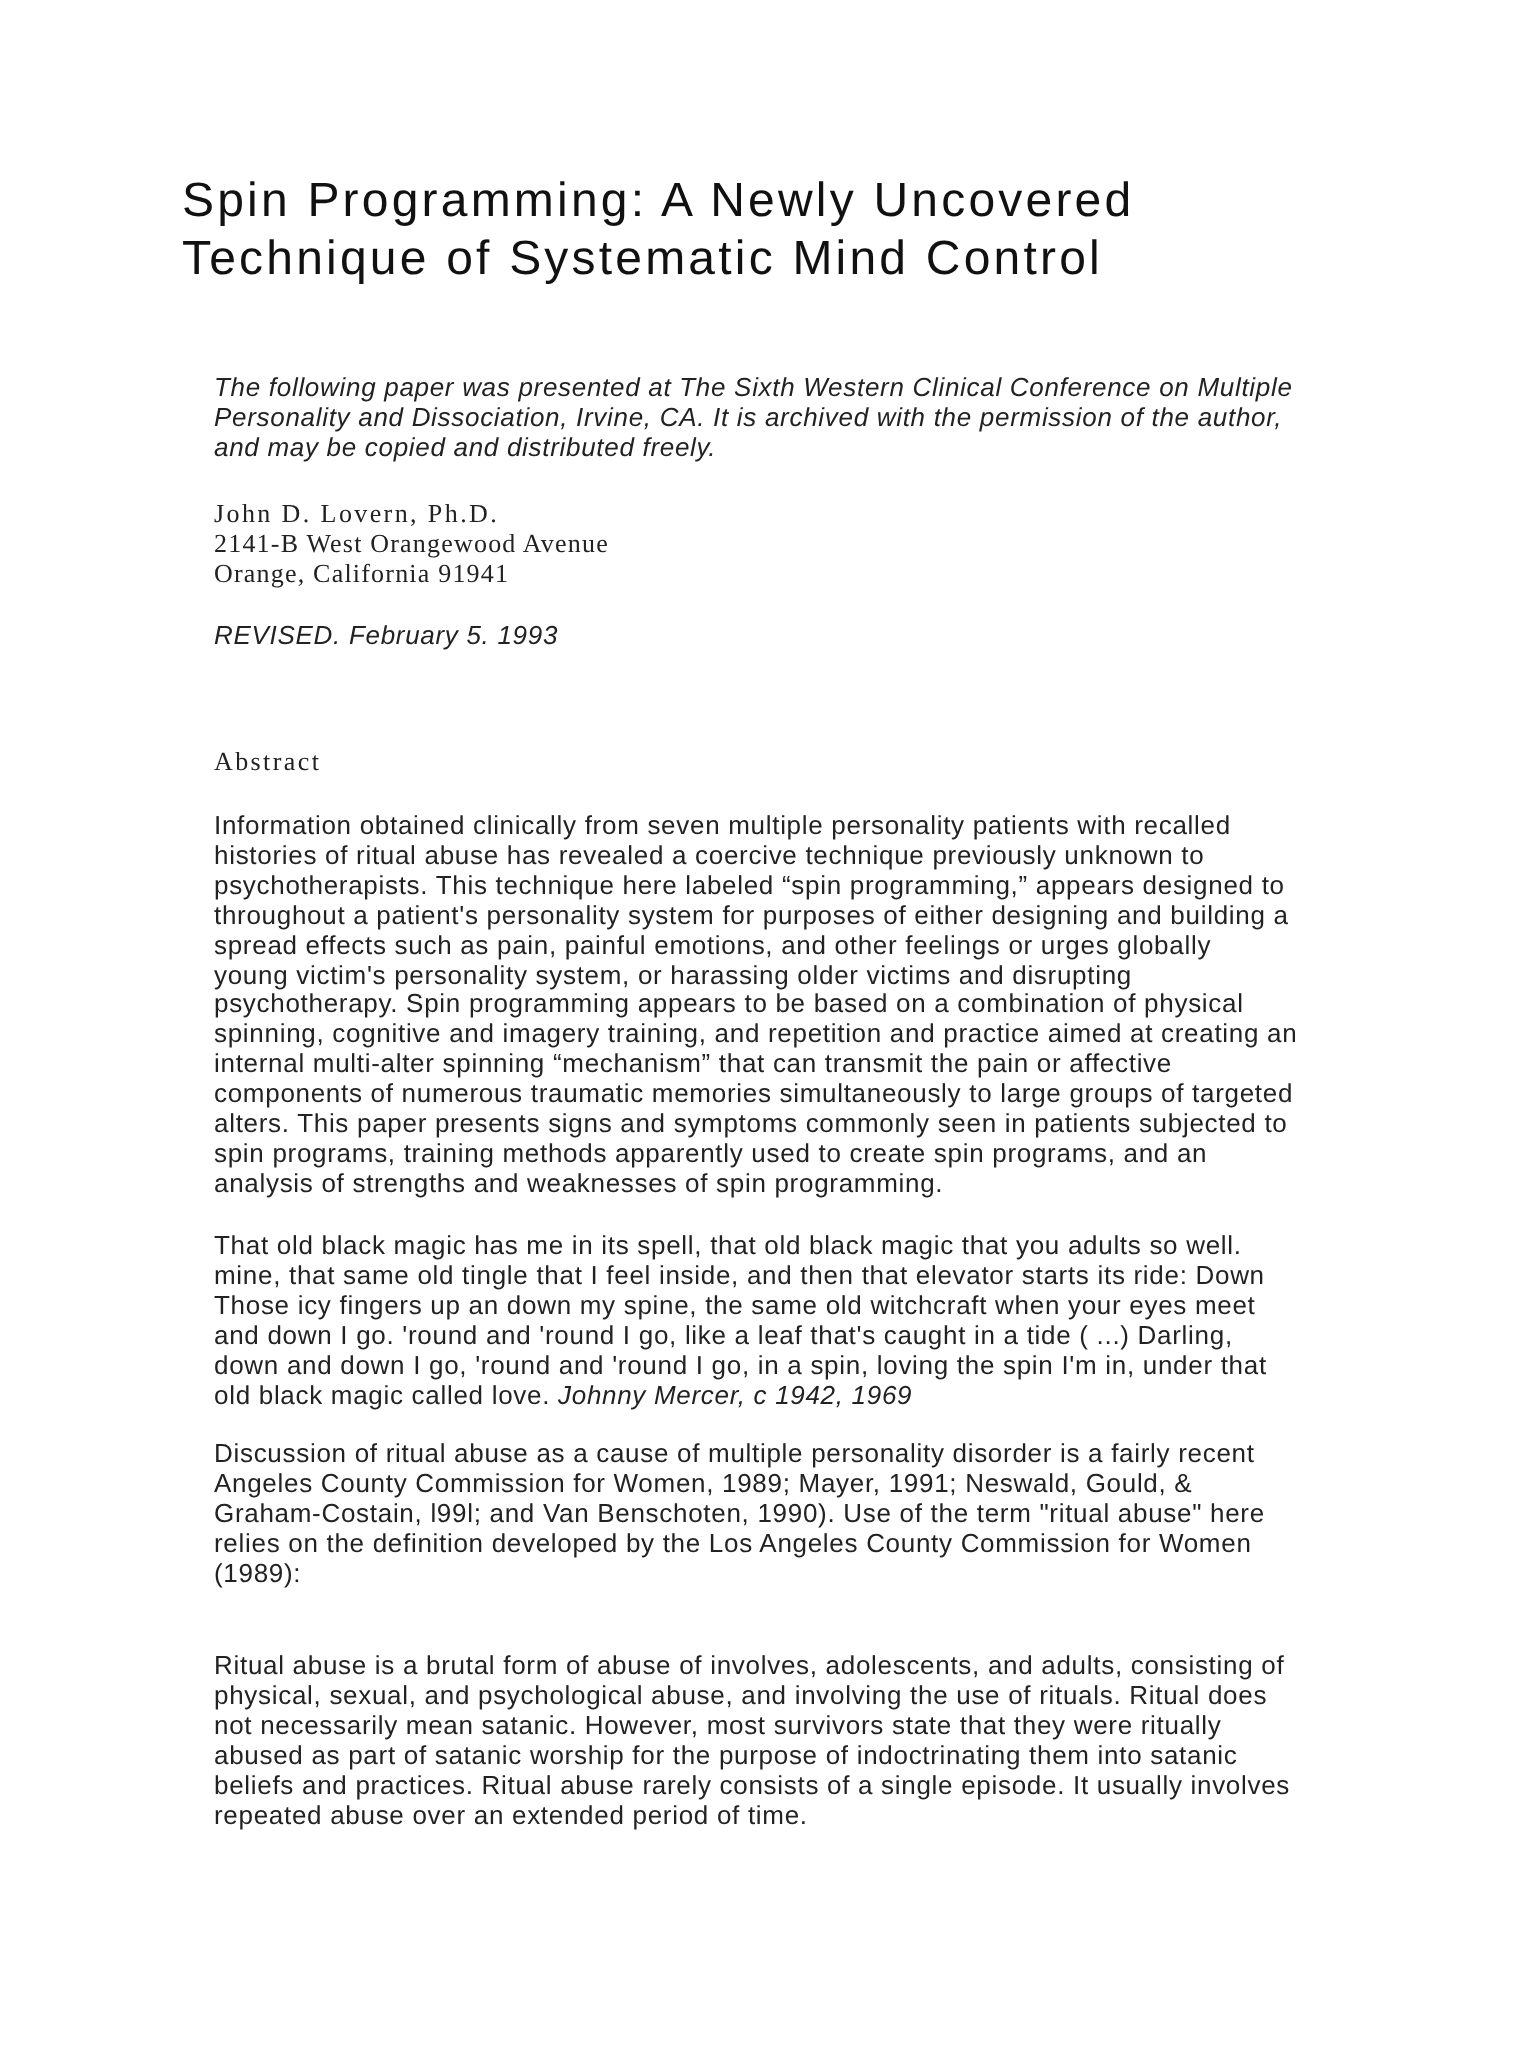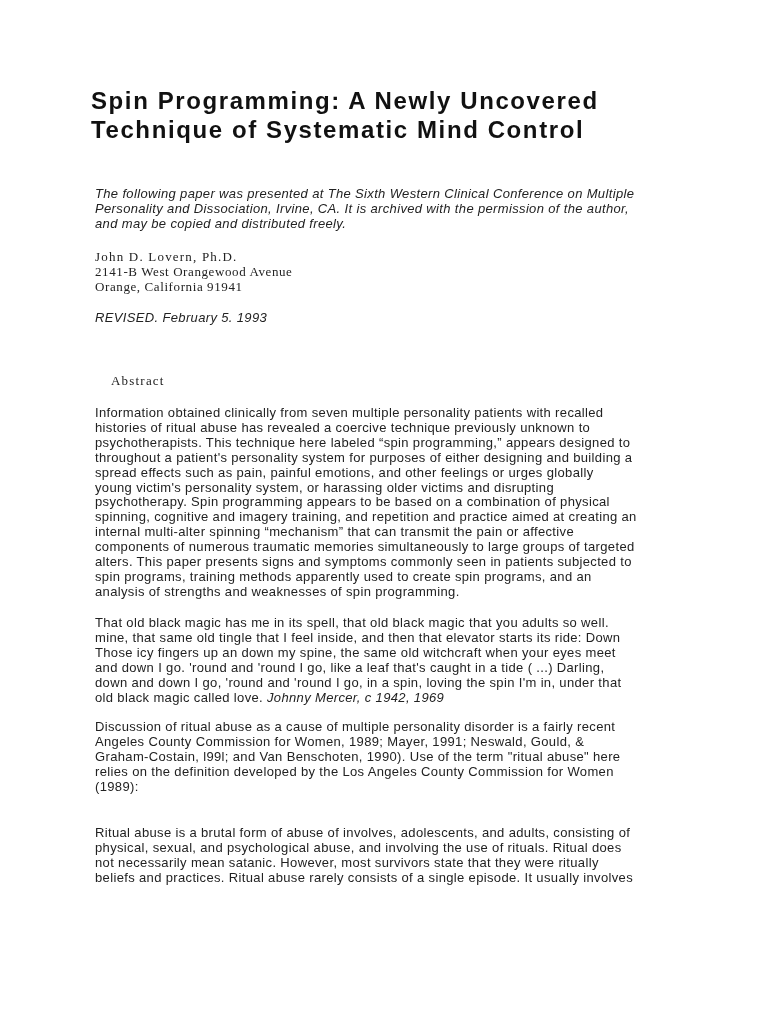--- a/index.html
+++ b/index.html
@@ -2,51 +2,51 @@
 <html><head>
 <meta charset="utf-8">
 <style>
   html, body { margin: 0; padding: 0; background: #ffffff; }
   body { width: 768px; height: 1024px; position: relative; overflow: hidden;
          font-family: "Liberation Sans", "DejaVu Sans", sans-serif; color: #1a1a1a; }
   .page { position: absolute; left: 91px; top: 0; width: 620px; }
   .title { position: absolute; top: 86px; left: 0; font-size: 24px; line-height: 29px;
            letter-spacing: 1.6px; color: #111; white-space: nowrap; }
   .title .ln { display: block; }
-  .block { position: absolute; left: 4px; font-size: 13px; line-height: 14.9px;
+  .block { position: absolute; left: 16px; font-size: 13px; line-height: 14.9px;
            letter-spacing: 0.35px; white-space: nowrap; color: #222; }
   .block .ln { display: block; }
   .it { font-style: italic; }
   .sp { letter-spacing: 1.2px; font-family: Liberation Serif, serif; }
 </style>
 </head>
 <body>
 
 <div class="page">
 
-  <h1 class="title" style="margin:0;font-weight:bold;">
+  <h1 class="title" style="margin:0;font-weight:normal;">
     <span class="ln">Spin Programming: A Newly Uncovered</span>
     <span class="ln">Technique of Systematic Mind Control</span>
   </h1>
 
   <div class="block it" style="top:187px;">
     <span class="ln">The following paper was presented at The Sixth Western Clinical Conference on Multiple</span>
     <span class="ln">Personality and Dissociation, Irvine, CA. It is archived with the permission of the author,</span>
     <span class="ln">and may be copied and distributed freely.</span>
   </div>
 
   <div class="block sp" style="top:250px;">
     <span class="ln">John D. Lovern, Ph.D.</span>
     <span class="ln" style="letter-spacing:0.6px;">2141-B West Orangewood Avenue</span>
     <span class="ln" style="letter-spacing:0.6px;">Orange, California 91941</span>
   </div>
 
   <div class="block it" style="top:311px;">REVISED. February 5. 1993</div>
 
-  <div class="block sp" style="top:374px;margin-left:16px;">Abstract</div>
+  <div class="block sp" style="top:374px;">Abstract</div>
 
   <div class="block" style="top:406px;">
     <span class="ln">Information obtained clinically from seven multiple personality patients with recalled</span>
     <span class="ln">histories of ritual abuse has revealed a coercive technique previously unknown to</span>
     <span class="ln">psychotherapists. This technique here labeled “spin programming,” appears designed to</span>
     <span class="ln">throughout a patient's personality system for purposes of either designing and building a</span>
     <span class="ln">spread effects such as pain, painful emotions, and other feelings or urges globally</span>
     <span class="ln">young victim's personality system, or harassing older victims and disrupting</span>
     <span class="ln">psychotherapy. Spin programming appears to be based on a combination of physical</span>
     <span class="ln">spinning, cognitive and imagery training, and repetition and practice aimed at creating an</span>
@@ -71,16 +71,18 @@
     <span class="ln">Angeles County Commission for Women, 1989; Mayer, 1991; Neswald, Gould, &amp;</span>
     <span class="ln">Graham-Costain, l99l; and Van Benschoten, 1990). Use of the term "ritual abuse" here</span>
     <span class="ln">relies on the definition developed by the Los Angeles County Commission for Women</span>
     <span class="ln">(1989):</span>
   </div>
 
   <div class="block" style="top:826px;">
     <span class="ln">Ritual abuse is a brutal form of abuse of involves, adolescents, and adults, consisting of</span>
     <span class="ln">physical, sexual, and psychological abuse, and involving the use of rituals. Ritual does</span>
     <span class="ln">not necessarily mean satanic. However, most survivors state that they were ritually</span>
+    <span class="ln">abused as part of satanic worship for the purpose of indoctrinating them into satanic</span>
     <span class="ln">beliefs and practices. Ritual abuse rarely consists of a single episode. It usually involves</span>
+    <span class="ln">repeated abuse over an extended period of time.</span>
   </div>
 
 </div>
 
 </body></html>

